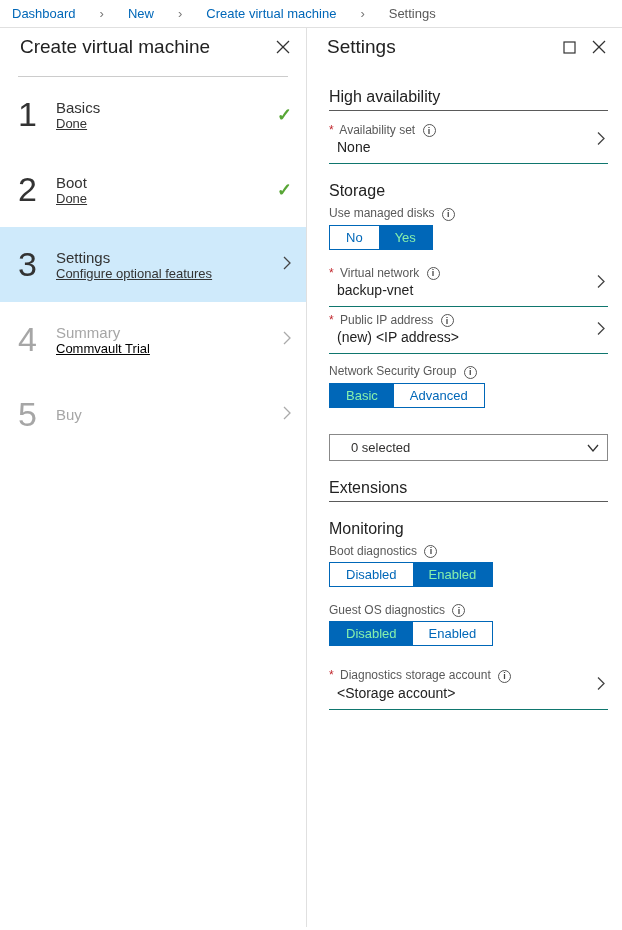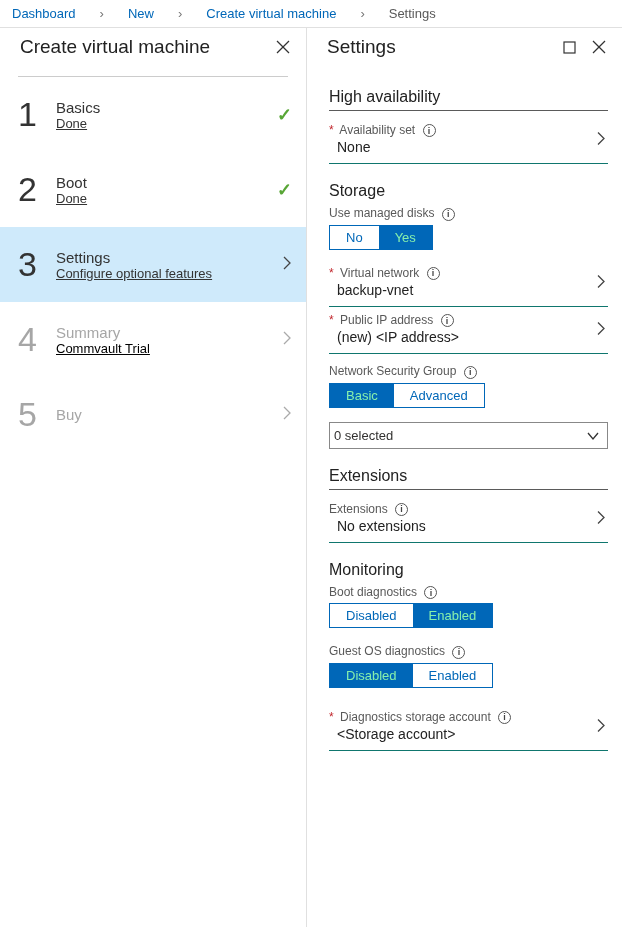--- a/index.html
+++ b/index.html
@@ -134,23 +134,23 @@
     cursor:pointer;
   }
   .toggle-btn.active { background:#0067b8; color:#86efac; }
   .sub-label {
     font-size: 12px;
     color:#595959;
     margin-top: 6px;
   }
   .select {
     border:1px solid #888;
-    padding: 5px 4px;
+    padding: 5px 21px;
     font-size:13px;
-    margin-top:4px;
+    margin-top:16px;
     position:relative;
     cursor:pointer;
   }
   .select .chevron-down {
     position:absolute; right:8px; top:6px; color:#333;
   }
   .section-gap { height: 6px; }
   .minor-label { font-size:12px; color:#595959; margin-top:10px; }
   .hdr-icons { display:flex; gap:12px; }
   svg.chev { width:10px; height:14px; }
@@ -332,32 +332,20 @@
         <span>0 selected</span>
         <span class="chevron-down">
           <svg width="12" height="10" viewBox="0 0 12 10">
               <polyline points="1,2 6,8 11,2" fill="none" stroke="#333" stroke-width="1.3"></polyline>
             </svg>
         </span>
       </div>
 
       
       <div class="section-title underline">Extensions</div>
-      <div class="field-row">
-        <div class="field-label">
-          <span>Extensions</span>
-          <span class="info">i</span>
-        </div>
-        <div class="field-value">No extensions</div>
-        <div class="row-chevron">
-          <svg class="chev" viewBox="0 0 10 14">
-              <polyline points="2,1 8,7 2,13" fill="none" stroke="#444" stroke-width="1.3"></polyline>
-            </svg>
-        </div>
-      </div>
 
       
       <div class="section-title">Monitoring</div>
       <div class="sub-label">
         <span>Boot diagnostics</span>
         <span class="info">i</span>
       </div>
       <div class="toggle-group">
         <div class="toggle-btn">Disabled</div>
         <div class="toggle-btn active">Enabled</div>

